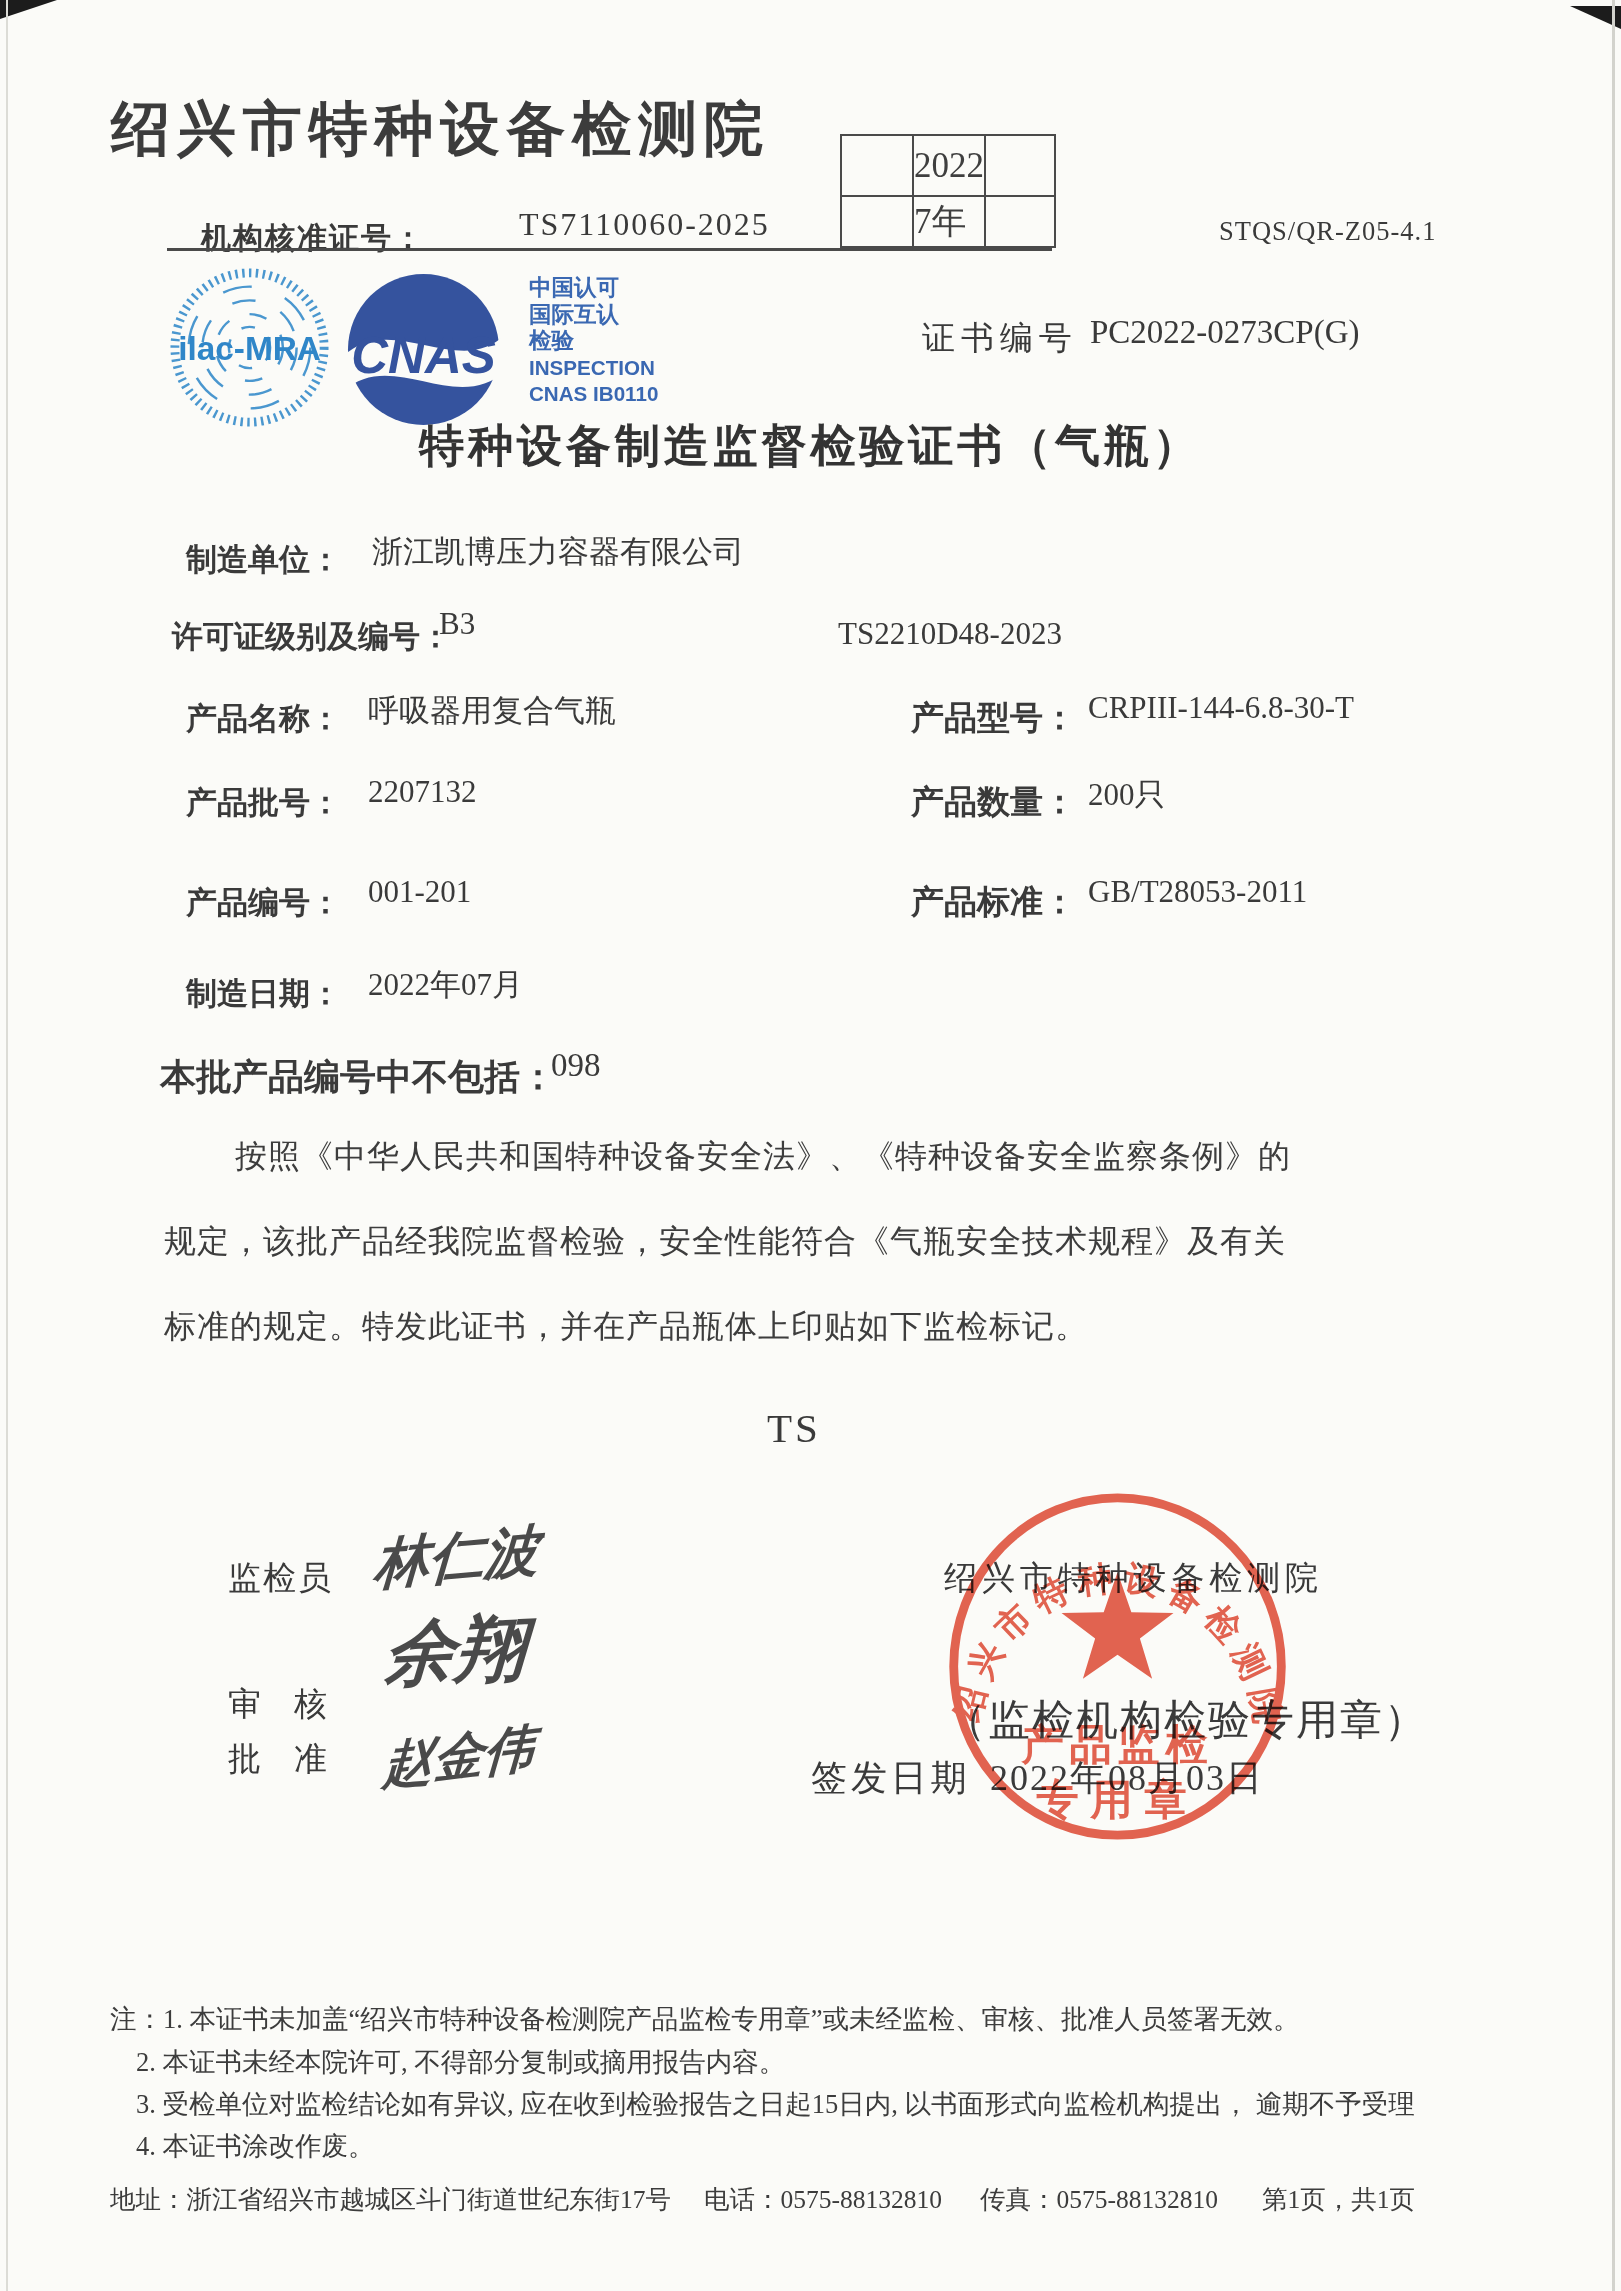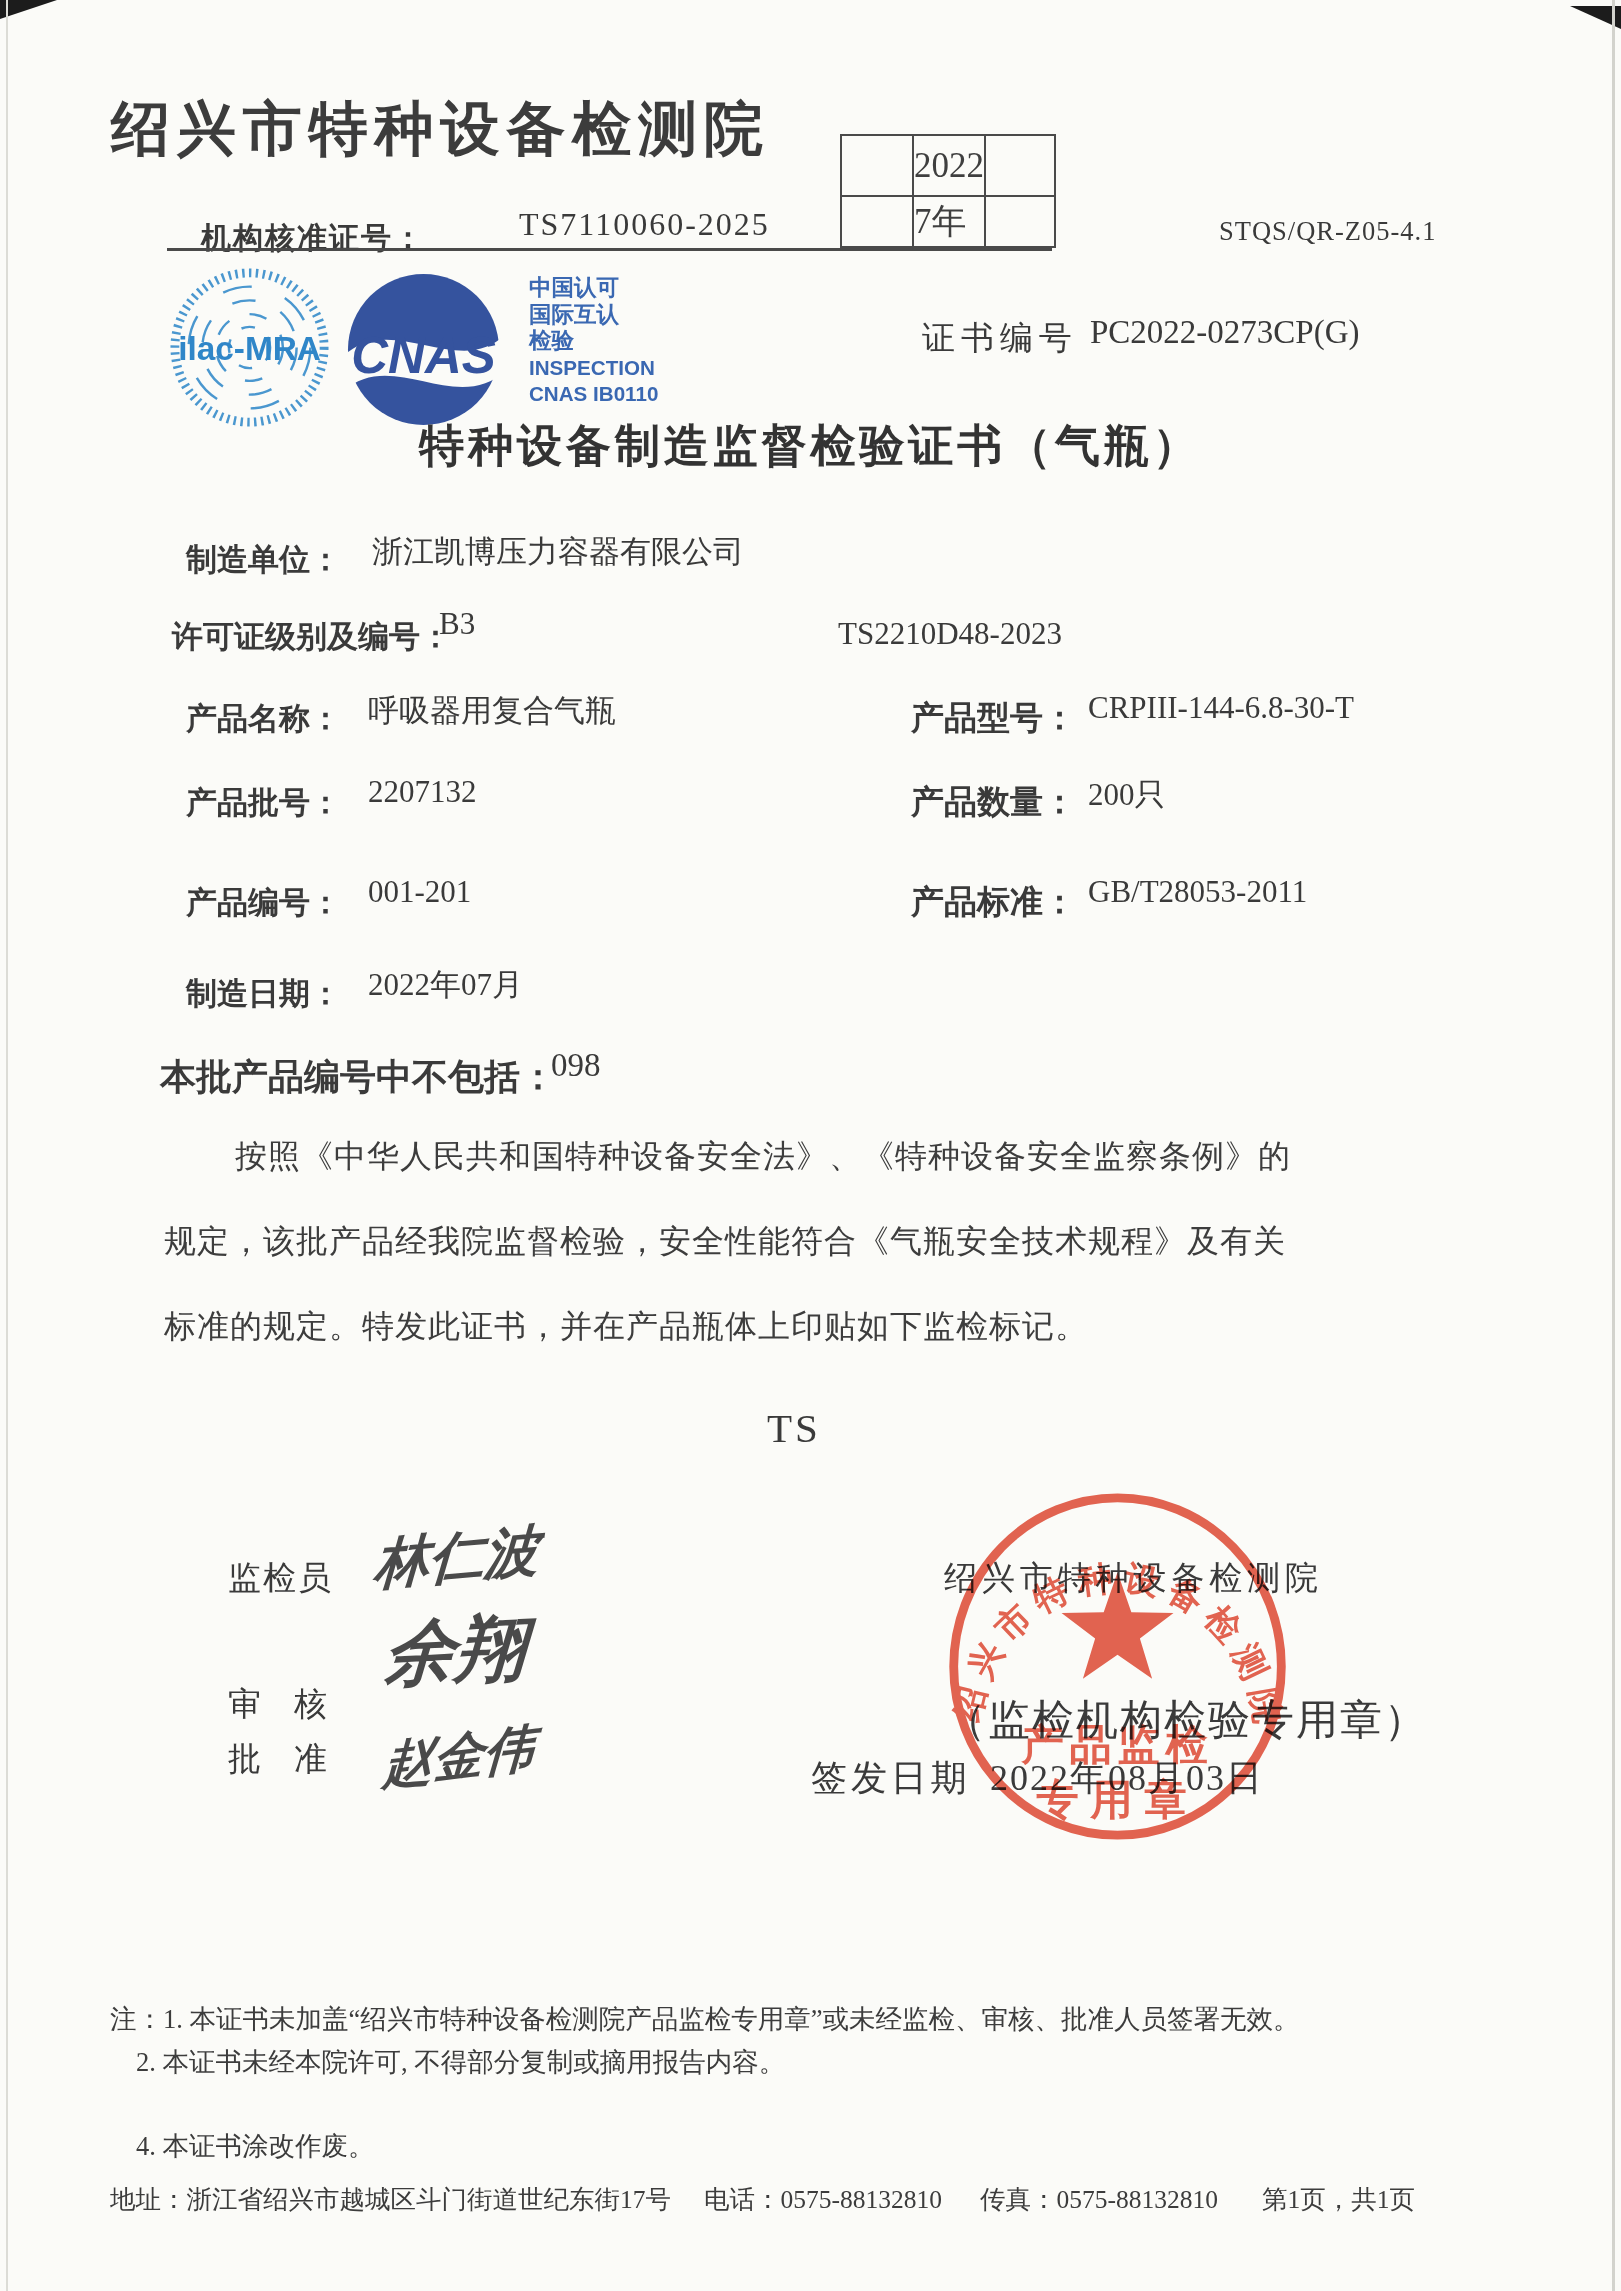--- a/index.html
+++ b/index.html
@@ -141,20 +141,21 @@
     <text font-size="35" font-weight="bold" fill="#e14d38" letter-spacing="9" font-family="Liberation Serif, serif">
       <textPath href="#stampArc" startOffset="16">绍兴市特种设备检测院</textPath>
     </text>
     <polygon fill="#e14d38" points="182,92 167.9,132.6 124.9,133.5 159.2,159.4 146.7,200.5 182,176 217.3,200.5 204.8,159.4 239.1,133.5 196.1,132.6"></polygon>
     <text x="182" y="282" text-anchor="middle" font-size="43" font-weight="bold" fill="#e14d38" letter-spacing="6" font-family="Liberation Serif, serif">产品监检</text>
     <text x="182" y="338" text-anchor="middle" font-size="43" font-weight="bold" fill="#e14d38" letter-spacing="12" font-family="Liberation Serif, serif">专用章</text>
   </svg>
 
   <div class="abs note" style="left:110px;top:2001px;">注：1. 本证书未加盖“绍兴市特种设备检测院产品监检专用章”或未经监检、审核、批准人员签署无效。</div>
   <div class="abs note" style="left:136px;top:2044px;">2. 本证书未经本院许可, 不得部分复制或摘用报告内容。</div>
+  <div class="abs note" style="left:136px;top:2086px;">3. 受检单位对监检结论如有异议, 应在收到检验报告之日起15日内, 以书面形式向监检机构提出， 逾期不予受理</div>
   <div class="abs note" style="left:136px;top:2128px;">4. 本证书涂改作废。</div>
 
   <div class="abs foot" style="left:110px;top:2182px;">地址：浙江省绍兴市越城区斗门街道世纪东街17号</div>
   <div class="abs foot" style="left:704px;top:2182px;">电话：0575-88132810</div>
   <div class="abs foot" style="left:980px;top:2182px;">传真：0575-88132810</div>
   <div class="abs foot" style="left:1262px;top:2182px;">第1页，共1页</div>
 
 </div>
 
 

